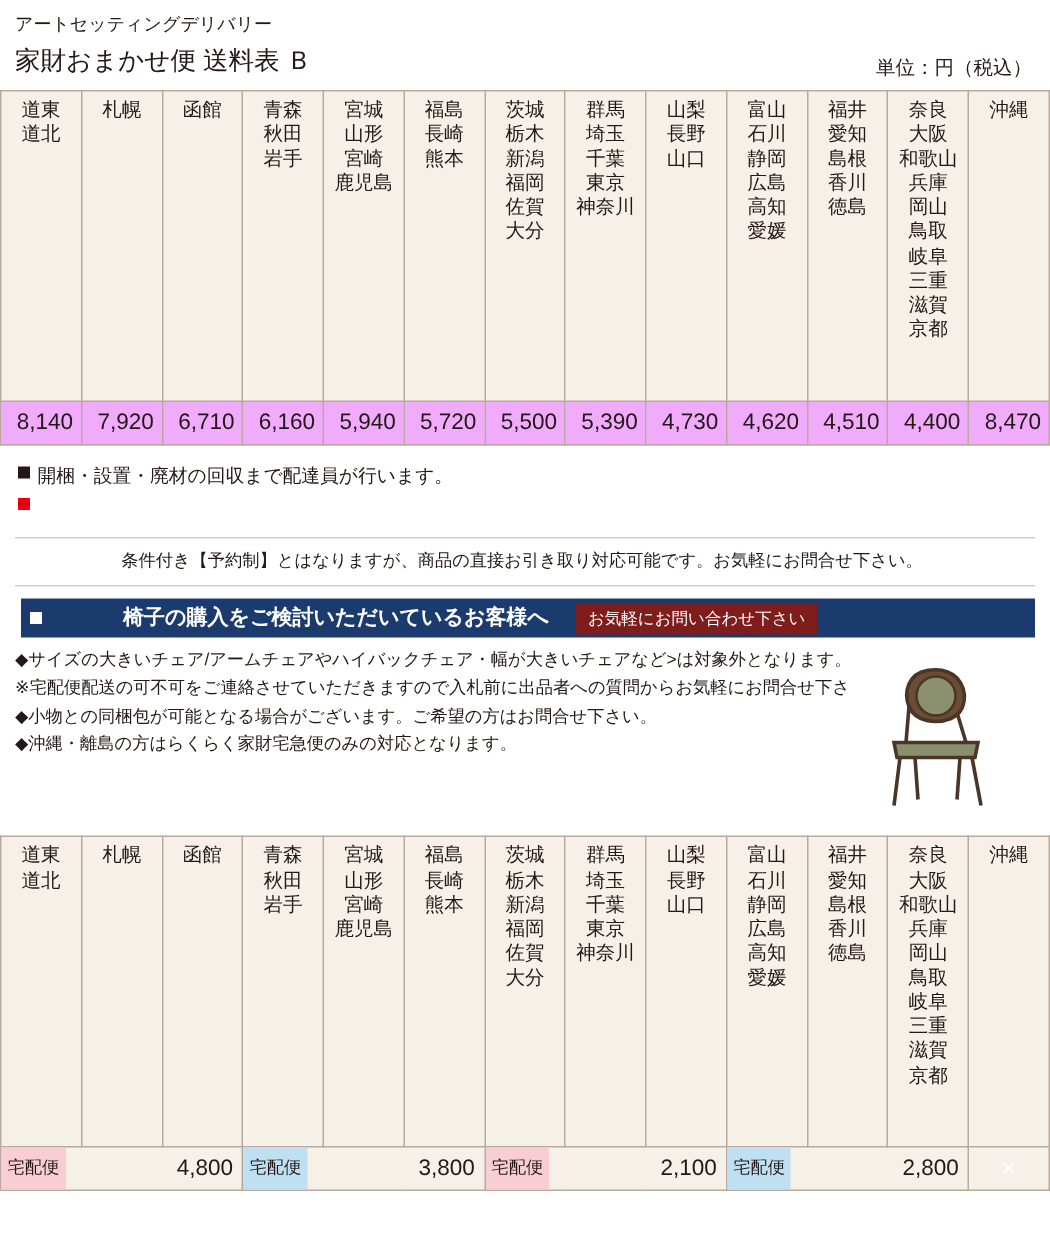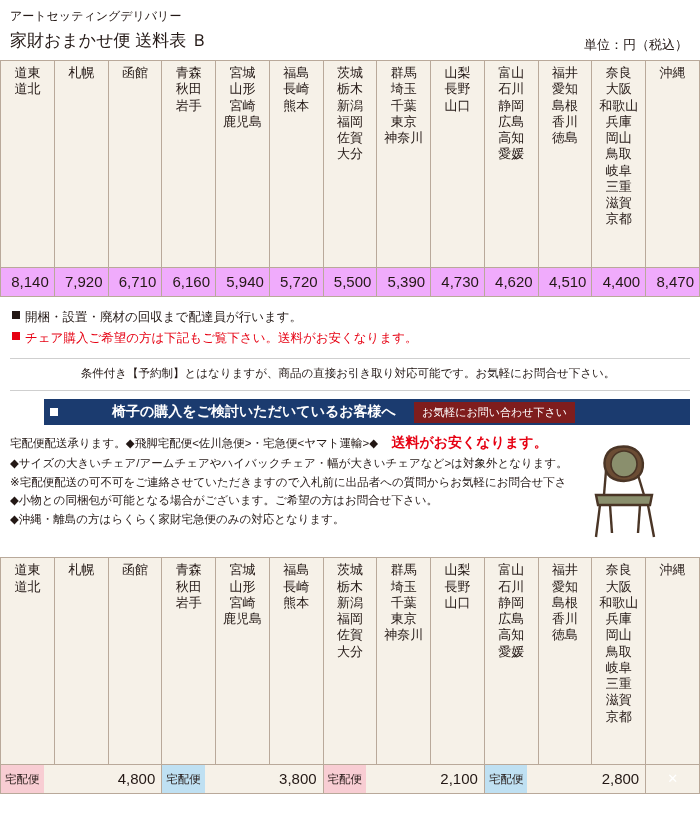--- a/index.html
+++ b/index.html
@@ -50,21 +50,21 @@
   }
   .cond{
     text-align:center;
     font-size:11.5px;
     padding:7px 4px 9px 0;
     color:#231815;
   }
   .rule2{border-top:1px solid #cfcfcf;margin:0 10px;}
 
   
-  .banner-wrap{padding:8px 10px 0 14px;margin-left:30px;}
+  .banner-wrap{padding:8px 10px 0 14px;}
   .banner{
     background:#1b3b6f;
     color:#ffffff;
     height:26px;
     display:flex;
     align-items:center;
     padding:0 8px;
   }
   .banner .b-title{font-size:14px;font-weight:bold;margin-left:54px;}
   .banner .b-pill{
@@ -218,40 +218,36 @@
           <td>4,620</td>
           <td>4,510</td>
           <td>4,400</td>
           <td>8,470</td>
         </tr>
   </tbody>
     </table>
 
   <div class="notes">
     <div><span class="sq"></span><span>開梱・設置・廃材の回収まで配達員が行います。</span></div>
-    <div class="red"><span class="sq" style="background:#e60012"></span><span>チェア購入ご希望の方は下記もご覧下さい。送料がお安くなります。</span></div>
+    <div class="red"><span class="sq" style="background:#e60012"></span></div>
   </div>
 
   <div class="rule"></div>
   <div class="cond">条件付き【予約制】とはなりますが、商品の直接お引き取り対応可能です。お気軽にお問合せ下さい。</div>
   <div class="rule2"></div>
 
   <div class="banner-wrap">
     <div class="banner">
       <span class="sq" style="background:#ffffff;margin-right:0;margin-left:-2px;"></span>
       <span class="b-title">椅子の購入をご検討いただいているお客様へ</span>
       <span class="b-pill">お気軽にお問い合わせ下さい</span>
     </div>
   </div>
 
   <div class="chairblock">
-    <div class="line">
-      <span>宅配便配送承ります。◆飛脚宅配便&lt;佐川急便&gt;・宅急便&lt;ヤマト運輸&gt;◆</span>
-      <span class="bigred" style="margin-left:10px;">送料がお安くなります。</span>
-    </div>
     <div class="line">◆サイズの大きいチェア/アームチェアやハイバックチェア・幅が大きいチェアなど&gt;は対象外となります。</div>
     <div class="line">※宅配便配送の可不可をご連絡させていただきますので入札前に出品者への質問からお気軽にお問合せ下さい。</div>
     <div class="line">◆小物との同梱包が可能となる場合がございます。ご希望の方はお問合せ下さい。</div>
     <div class="line">◆沖縄・離島の方はらくらく家財宅急便のみの対応となります。</div>
 
     <svg class="chair-img" viewBox="0 0 120 104">
       <rect x="0" y="0" width="120" height="104" fill="#ffffff"></rect>
       <g stroke="#4a3526" fill="none" stroke-width="2.4">
         <path d="M52 10 C40 12 36 24 40 34 C44 44 58 46 68 42 C78 38 80 24 72 15 C66 9 58 9 52 10 Z" fill="#6b4c34"></path>
         <path d="M40 34 L38 58"></path>

